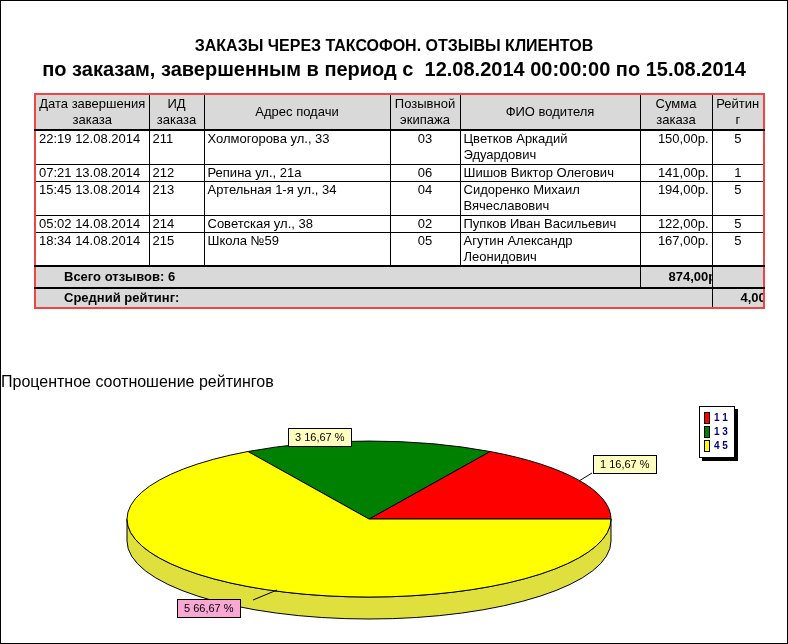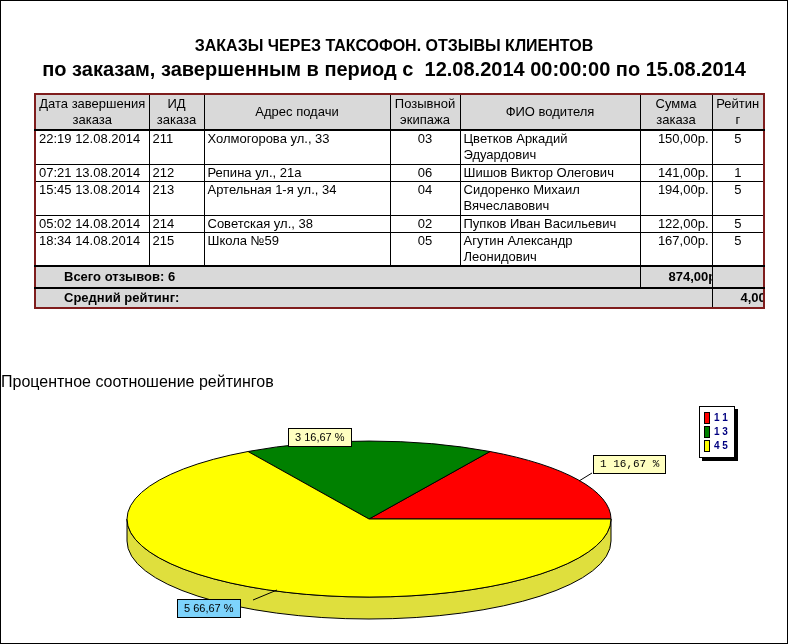--- a/index.html
+++ b/index.html
@@ -4,21 +4,21 @@
 <style>
   html,body{margin:0;padding:0;background:#ffffff}
   .page{position:relative;width:788px;height:644px;box-sizing:border-box;border:1px solid #000;
         background:#fff;overflow:hidden;color:#000;
         font-family:"Liberation Sans","DejaVu Sans",sans-serif;}
   .title{position:absolute;top:36px;left:0;width:100%;text-align:center;
          font-size:16px;font-weight:bold;}
   .subtitle{position:absolute;top:57px;left:0;width:100%;text-align:center;
          font-size:20px;font-weight:bold;white-space:pre;}
   table.orders{position:absolute;left:33px;top:92px;width:729px;border-collapse:collapse;
-         table-layout:fixed;font-size:13px;line-height:16px;border:2px solid #7f1d1d;}
+         table-layout:fixed;font-size:13px;line-height:16px;border:2px solid #ef4444;}
   .orders th{background:#d9d9d9;border:1px solid #000;border-bottom:2px solid #000;
          font-weight:normal;text-align:center;vertical-align:middle;padding:1px 2px;overflow:hidden;}
   .orders thead tr{height:34px;}
   .orders th.brk{word-break:break-all;}
   .orders td{border:1px solid #000;vertical-align:top;padding:0 3px;overflow:hidden;}
   .orders td.c{text-align:center;}
   .orders td.r{text-align:right;}
   .orders tr.total td,.orders tr.avg td{background:#d9d9d9;border-top:2px solid #000;
          font-weight:bold;vertical-align:middle;padding-left:28px;}
   .orders tr.total td{height:20px;}
@@ -128,23 +128,23 @@
       <path d="M 126 138 L 126 160 A 242 78 0 0 0 610 160 L 610 138 A 242 78 0 0 1 126 138 Z" fill="#dfdf3d" stroke="#000" stroke-width="1"></path>
       <path d="M 368 138 L 610.0 138.0 A 242 78 0 0 0 489.0 70.5 Z" fill="#ff0000" stroke="#000" stroke-width="1"></path>
       <path d="M 368 138 L 489.0 70.5 A 242 78 0 0 0 247.0 70.5 Z" fill="#008000" stroke="#000" stroke-width="1"></path>
       <path d="M 368 138 L 247.0 70.5 A 242 78 0 1 0 610.0 138.0 Z" fill="#ffff00" stroke="#000" stroke-width="1"></path>
       <line x1="591" y1="92" x2="578" y2="100" stroke="#000" stroke-width="1"></line>
       <line x1="333" y1="48" x2="333" y2="61" stroke="#000" stroke-width="1"></line>
       <line x1="252" y1="219" x2="276" y2="209" stroke="#000" stroke-width="1"></line>
     </svg>
 
   <div id="pie-labels">
-      <div class="pie-label" style="left: 592px; top: 454px; background: rgb(255, 255, 192); font-family: Liberation Mono, monospace;">1 16,67 %</div>
+      <div class="pie-label" style="left: 592px; top: 454px; background: rgb(255, 255, 192);">1 16,67 %</div>
       <div class="pie-label" style="left: 287px; top: 410px; background: rgb(255, 255, 192); margin-top: 17px;">3 16,67 %</div>
-      <div class="pie-label" style="left: 176px; top: 598px; background: #7dd3fc;">5 66,67 %</div>
+      <div class="pie-label" style="left: 176px; top: 598px; background: #f9a8d4;">5 66,67 %</div>
     </div>
 
   <div class="legend" id="legend">
       <div class="legend-row">
         <span class="legend-marker" style="background: rgb(255, 0, 0);"></span>
         <span class="legend-text">1 1</span>
       </div>
       <div class="legend-row">
         <span class="legend-marker" style="background: rgb(0, 128, 0);"></span>
         <span class="legend-text">1 3</span>

